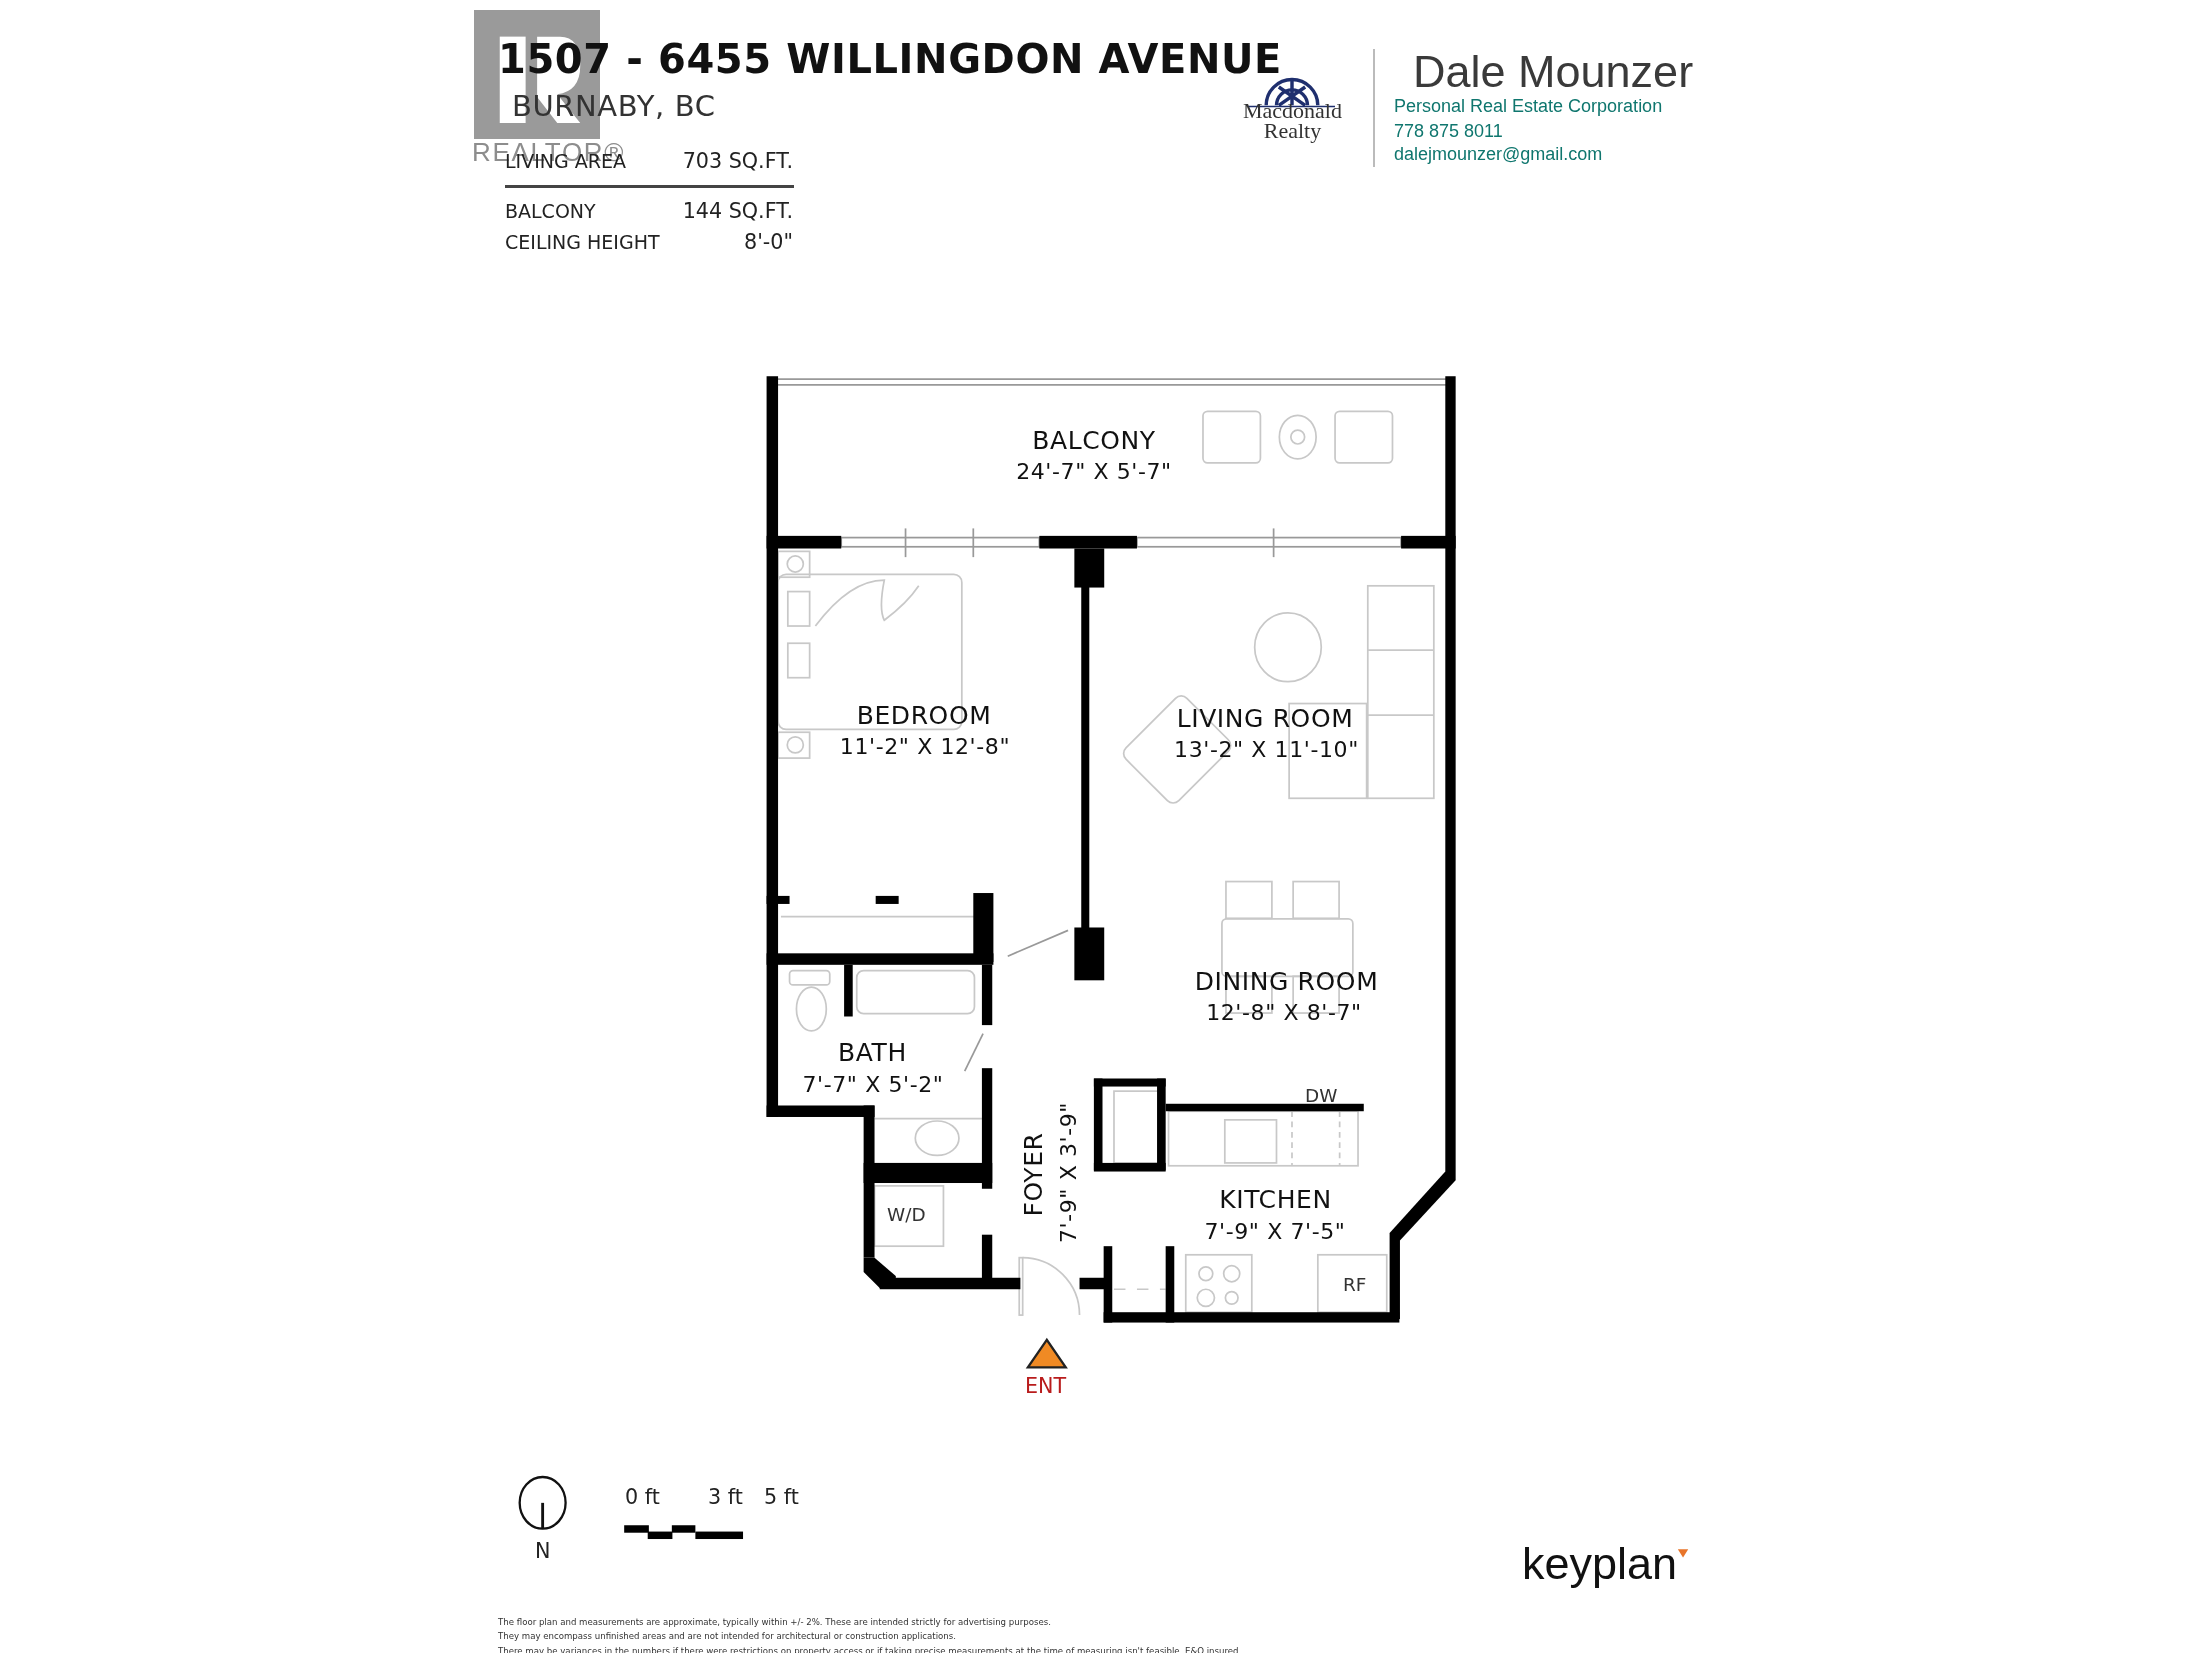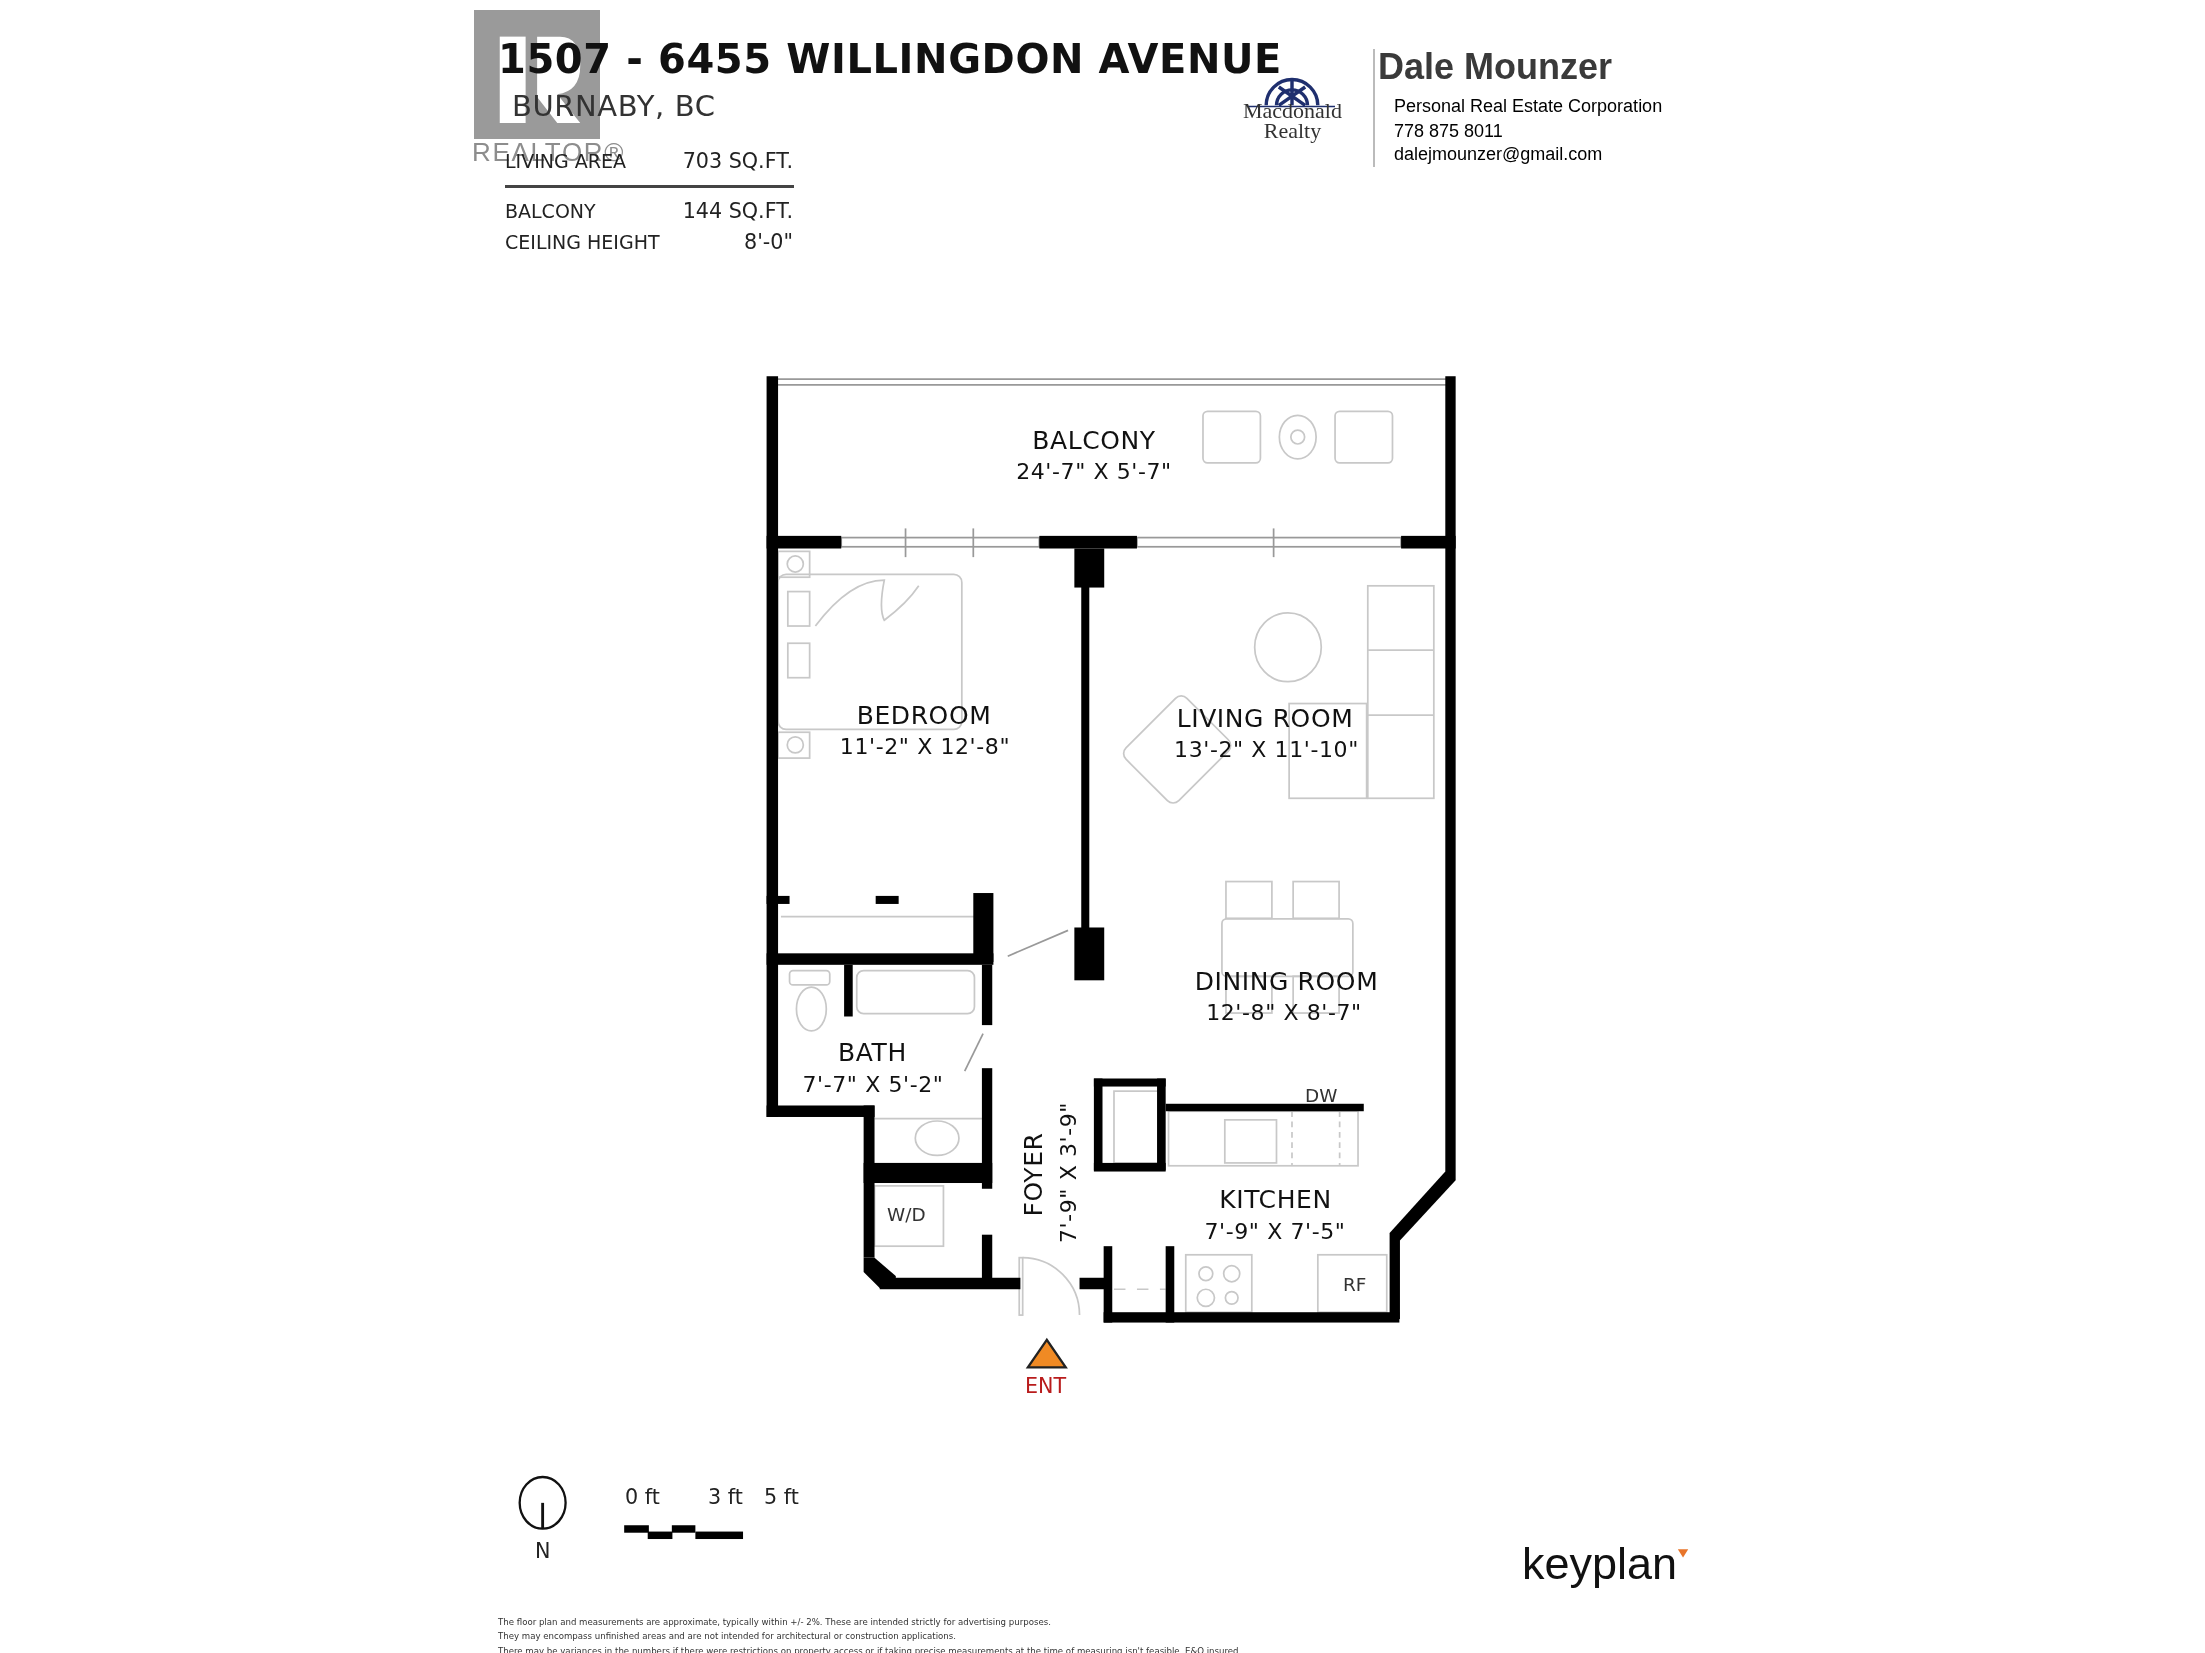--- a/index.html
+++ b/index.html
@@ -6,22 +6,22 @@
   body{width:2205px;height:1654px;position:relative;overflow:hidden;font-family:"DejaVu Sans","Liberation Sans",sans-serif;color:#111;}
   .abs{position:absolute;}
   .realtor-box{left:474px;top:9.8px;width:126px;height:129px;background:#9a9a9a;}
   .realtor-r{left:494px;top:25px;width:92px;height:98px;}
   .realtor-word{left:472px;top:137px;font-size:26px;letter-spacing:1.7px;color:#8d8d8d;font-family:"Liberation Sans",sans-serif;white-space:nowrap;}
   .title{left:498px;top:36px;font-size:40px;font-weight:600;color:#111;white-space:nowrap;letter-spacing:0.6px;text-align:right;}
   .subtitle{left:500px;top:89px;font-size:29px;color:#333;white-space:nowrap;letter-spacing:0.6px;margin-left:12px;}
   .stat-label{font-size:19px;color:#222;white-space:nowrap;}
   .stat-value{font-size:20.7px;color:#222;white-space:nowrap;text-align:right;width:149px;}
   .stat-rule{left:505px;top:185px;width:289px;height:2.9px;background:#444;}
-  .agent-name{left:1378px;top:46px;font-size:36px;font-weight:bold;color:#3a3a3a;font-family:"Liberation Sans",sans-serif;white-space:nowrap;}
-  .agent-line{font-size:18px;color:#000000;font-family:"Liberation Sans",sans-serif;white-space:nowrap;}
+  .agent-name{left:1413px;top:46px;font-size:45px;font-weight:normal;color:#3a3a3a;font-family:"Liberation Sans",sans-serif;white-space:nowrap;}
+  .agent-line{font-size:18px;color:#0f766e;font-family:"Liberation Sans",sans-serif;white-space:nowrap;}
   .divider{left:1373px;top:49px;width:2.3px;height:118px;background:#bbb;}
   .mac-text{font-family:"Liberation Serif",serif;font-size:22px;color:#333;text-align:center;width:115px;line-height:20.7px;}
   .plan{left:0;top:0;width:2205px;height:1654px;}
   .room-label{font-size:25px;color:#111;white-space:nowrap;text-align:center;letter-spacing:0.6px;}
   .room-dim{font-size:22px;color:#111;white-space:nowrap;text-align:center;letter-spacing:0.6px;}
   .appl{font-size:18.4px;color:#333;white-space:nowrap;}
   .scale-text{font-size:20.7px;color:#222;white-space:nowrap;}
   .disclaimer{left:498px;top:1570px;font-size:8.6px;line-height:14.4px;color:#333;white-space:nowrap;margin-top:45px;}
   .keyplan{left:1522px;top:1538px;font-size:45px;color:#111;font-family:"Liberation Sans",sans-serif;white-space:nowrap;}
 </style>

